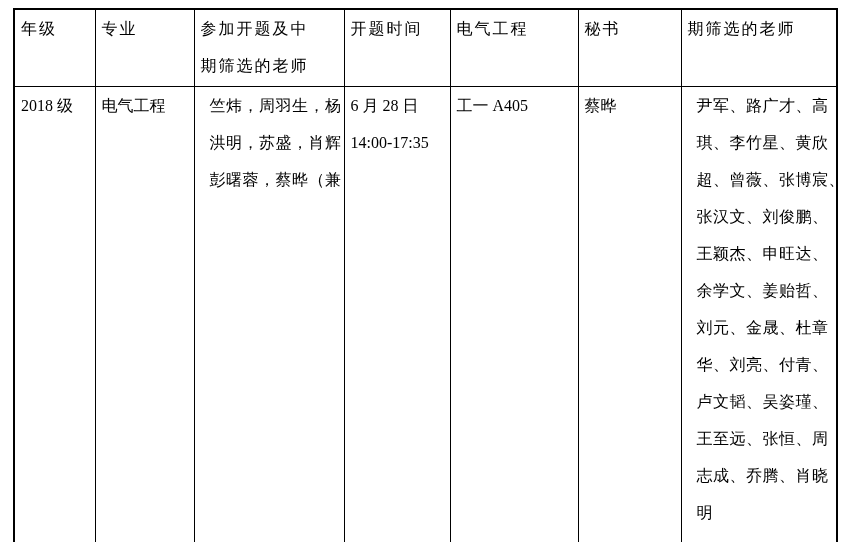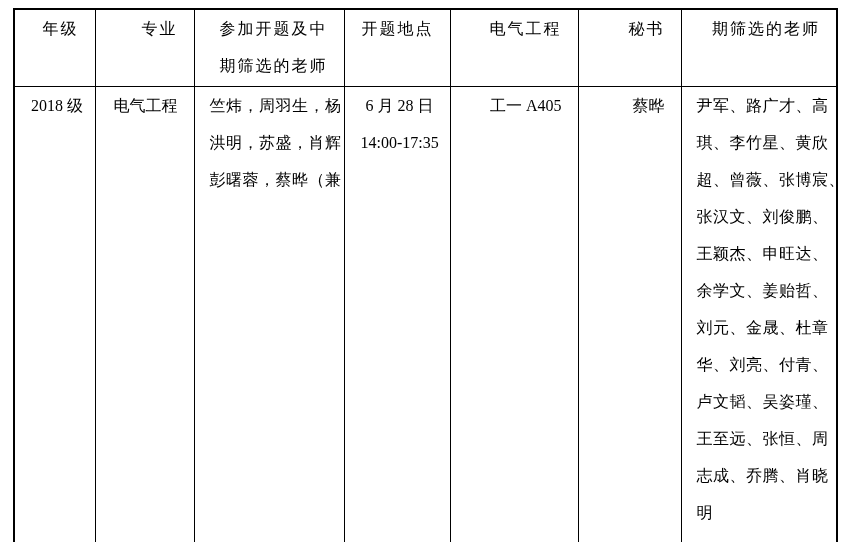--- a/index.html
+++ b/index.html
@@ -22,22 +22,22 @@
     table-layout: fixed;
     border: 2px solid #000000;
     width: 823px;
   }
   th, td {
     border: 1px solid #000000;
     vertical-align: top;
     font-weight: normal;
     font-size: 16px;
     line-height: 37px;
-    text-align: right;
-    padding: 0 16px;
+    text-align: left;
+    padding: 0 6px;
     white-space: pre;          
     overflow: hidden;
   }
   thead tr { height: 77px; }
   tbody tr { height: 480px; }
   th { letter-spacing: 2px; }
   td.left {
     text-align: left;
     padding: 0 15px;
     letter-spacing: 0.5px;
@@ -56,21 +56,21 @@
       <col style="width:128px">
       <col style="width:103px">
       <col style="width:156px">
     </colgroup>
     <thead>
       <tr>
         <th>年级</th>
         <th>专业</th>
         <th>参加开题及中
 期筛选的老师</th>
-        <th>开题地点</th>
+        <th>开题时间</th>
         <th>电气工程</th>
         <th>秘书</th>
         <th>期筛选的老师</th>
       </tr>
     </thead>
     <tbody>
       <tr>
         <td>2018 级</td>
         <td>电气工程</td>
         <td class="left">竺炜，周羽生，杨

